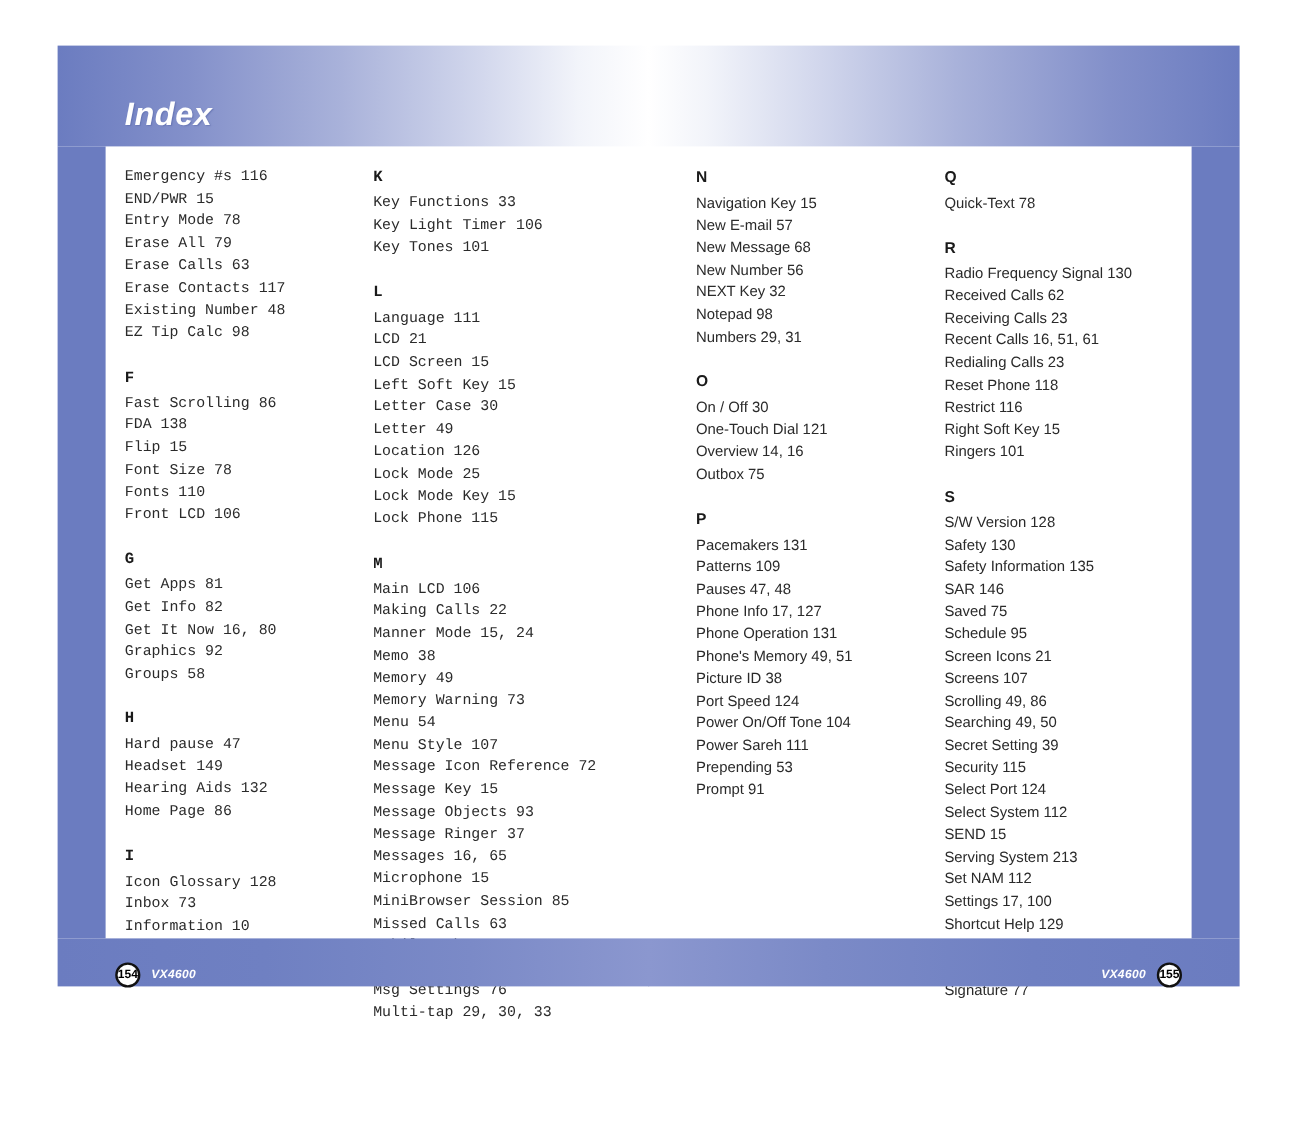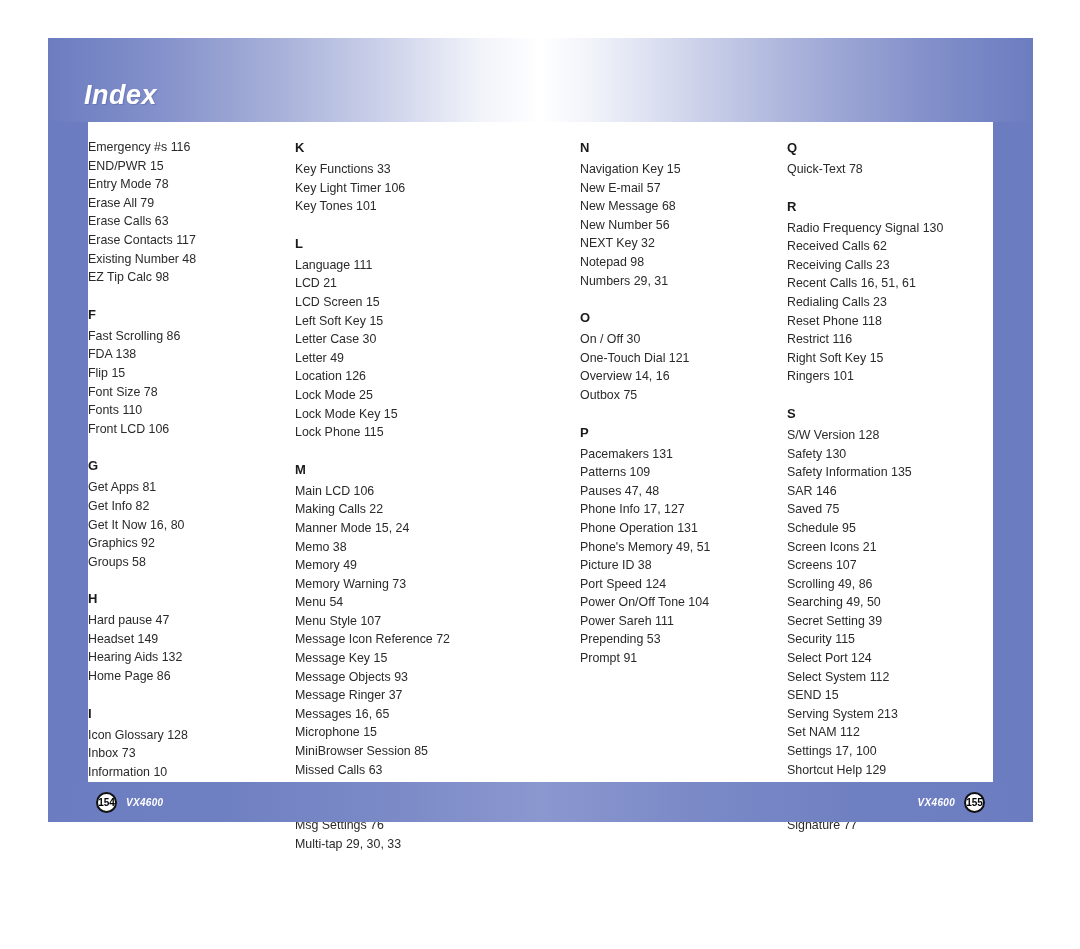--- a/index.html
+++ b/index.html
@@ -40,21 +40,21 @@
     height: 84px;
   }
   .page-left .header-band {
     background: linear-gradient(to right, #6b7cc0 0%, #8390ca 22%, #a9b2da 48%, #d3d8ed 72%, #f2f4fa 88%, #ffffff 100%);
   }
   .page-right .header-band {
     background: linear-gradient(to right, #ffffff 0%, #f2f4fa 10%, #d3d8ed 28%, #a9b2da 52%, #8390ca 78%, #6b7cc0 100%);
   }
   .header-title {
     position: absolute;
-    left: 36px;
+    left: 56px;
     top: 42px;
     font-size: 27px;
     font-weight: bold;
     font-style: italic;
     color: #ffffff;
     letter-spacing: 0.5px;
     text-shadow: 1px 1px 1px rgba(80,95,160,0.45);
   }
 
   
@@ -77,21 +77,21 @@
     height: 40px;
   }
   .page-left .footer-band {
     background: linear-gradient(to right, #6b7cc0 0%, #6f80c2 35%, #7b8ac7 70%, #8b97cf 100%);
   }
   .page-right .footer-band {
     background: linear-gradient(to right, #8b97cf 0%, #7b8ac7 30%, #6f80c2 65%, #6b7cc0 100%);
   }
   .footer-inner {
     position: absolute;
-    top: 0;
+    top: 10px;
     height: 40px;
     display: flex;
     align-items: center;
     gap: 9px;
   }
   .page-left  .footer-inner { left: 48px; }
   .page-right .footer-inner { right: 48px; }
 
   .page-num {
     width: 21px;
@@ -115,21 +115,21 @@
     color: #ffffff;
     letter-spacing: 0.3px;
   }
 
   
   .columns {
     position: absolute;
     top: 100px;
     display: flex;
   }
-  .page-left .columns  { left: 40px; }
+  .page-left .columns  { left: 56px; font-family: Liberation Mono, monospace; }
   .page-right .columns { left: 40px; }
 
   .col {
     width: 207px;
   }
   .col.narrow { width: 200px; }
 
   .group {
     margin-bottom: 18px;
   }

